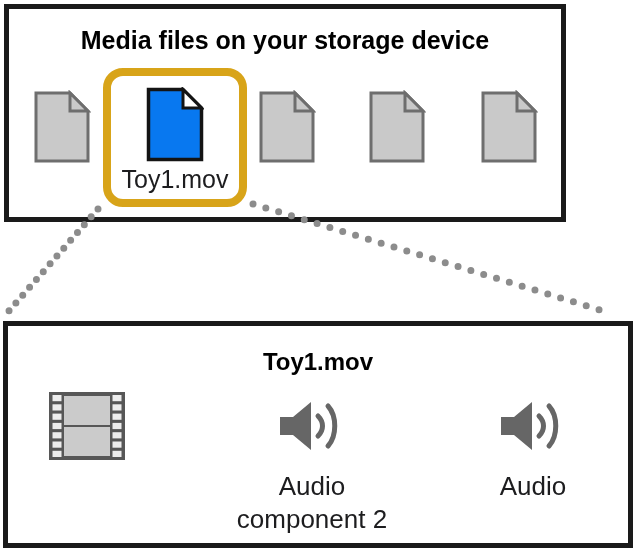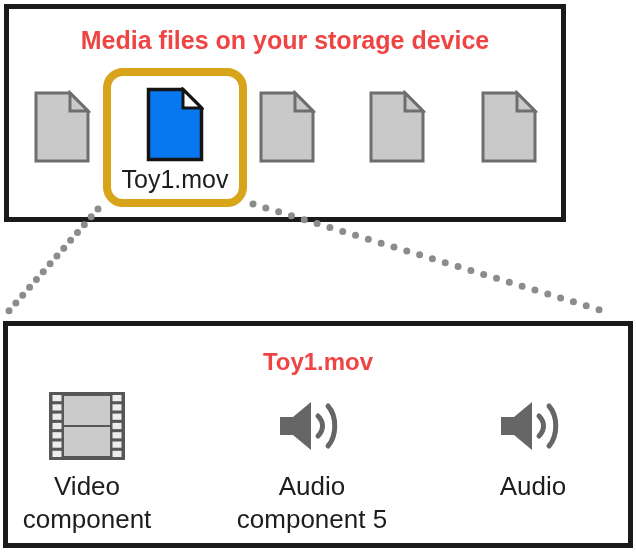--- a/index.html
+++ b/index.html
@@ -5,21 +5,21 @@
   html,body{margin:0;padding:0;background:#ffffff;}
   .canvas{
     position:relative;width:636px;height:554px;background:#ffffff;
     font-family:"Liberation Sans", sans-serif;color:#1d1d1f;overflow:hidden;
   }
   .box{position:absolute;background:#ffffff;border:5px solid #1a1a1a;box-sizing:border-box;}
   .top-box{left:4px;top:4px;width:562px;height:218px;}
   .bottom-box{left:3px;top:321px;width:630px;height:227px;}
   .box-title{
     position:absolute;left:0;top:17px;width:100%;margin:0;
-    text-align:center;font-size:25px;font-weight:700;color:#ef4444;line-height:28px;
+    text-align:center;font-size:25px;font-weight:700;color:#000000;line-height:28px;
   }
   .bottom-box .box-title{top:22px;font-size:24px;}
   .doc{position:absolute;width:58px;height:74px;display:block;}
   .doc svg{display:block;width:100%;height:100%;}
   .doc.pos-0{left:24px;top:81px;}
   .doc.pos-2{left:249px;top:81px;}
   .doc.pos-3{left:359px;top:81px;}
   .doc.pos-4{left:471px;top:81px;}
   .highlight-ring{
     position:absolute;left:94px;top:59px;width:144px;height:139px;box-sizing:border-box;
@@ -110,37 +110,33 @@
               <rect x="63.5" y="30.9" width="9" height="6.2"></rect>
             <rect x="3.5" y="40.2" width="9" height="6.2"></rect>
               <rect x="63.5" y="40.2" width="9" height="6.2"></rect>
             <rect x="3.5" y="49.5" width="9" height="6.2"></rect>
               <rect x="63.5" y="49.5" width="9" height="6.2"></rect>
             <rect x="3.5" y="58.8" width="9" height="6.2"></rect>
               <rect x="63.5" y="58.8" width="9" height="6.2"></rect>
           </g>
         </svg>
       </span>
-      <div class="clabel">
-        <span>Video</span><br>
-        <span>component</span>
-      </div>
     </div>
 
     <div class="component col-1">
       <span class="cicon">
         <svg width="66" height="54" viewBox="0 0 66 54" aria-hidden="true">
           <polygon points="1,18 14,18 32,3 32,51 14,36 1,36" fill="#666666"></polygon>
           <path d="M39 17 C45 23 45 31 39 37" fill="none" stroke="#666666" stroke-width="5" stroke-linecap="round"></path>
           <path d="M49 7 C58 17 58 37 49 47" fill="none" stroke="#666666" stroke-width="5" stroke-linecap="round"></path>
         </svg>
       </span>
       <div class="clabel">
         <span>Audio</span><br>
-        <span>component 5</span>
+        <span>component 2</span>
       </div>
     </div>
 
     <div class="component col-2">
       <span class="cicon">
         <svg width="66" height="54" viewBox="0 0 66 54" aria-hidden="true">
           <polygon points="1,18 14,18 32,3 32,51 14,36 1,36" fill="#666666"></polygon>
           <path d="M39 17 C45 23 45 31 39 37" fill="none" stroke="#666666" stroke-width="5" stroke-linecap="round"></path>
           <path d="M49 7 C58 17 58 37 49 47" fill="none" stroke="#666666" stroke-width="5" stroke-linecap="round"></path>
         </svg>

